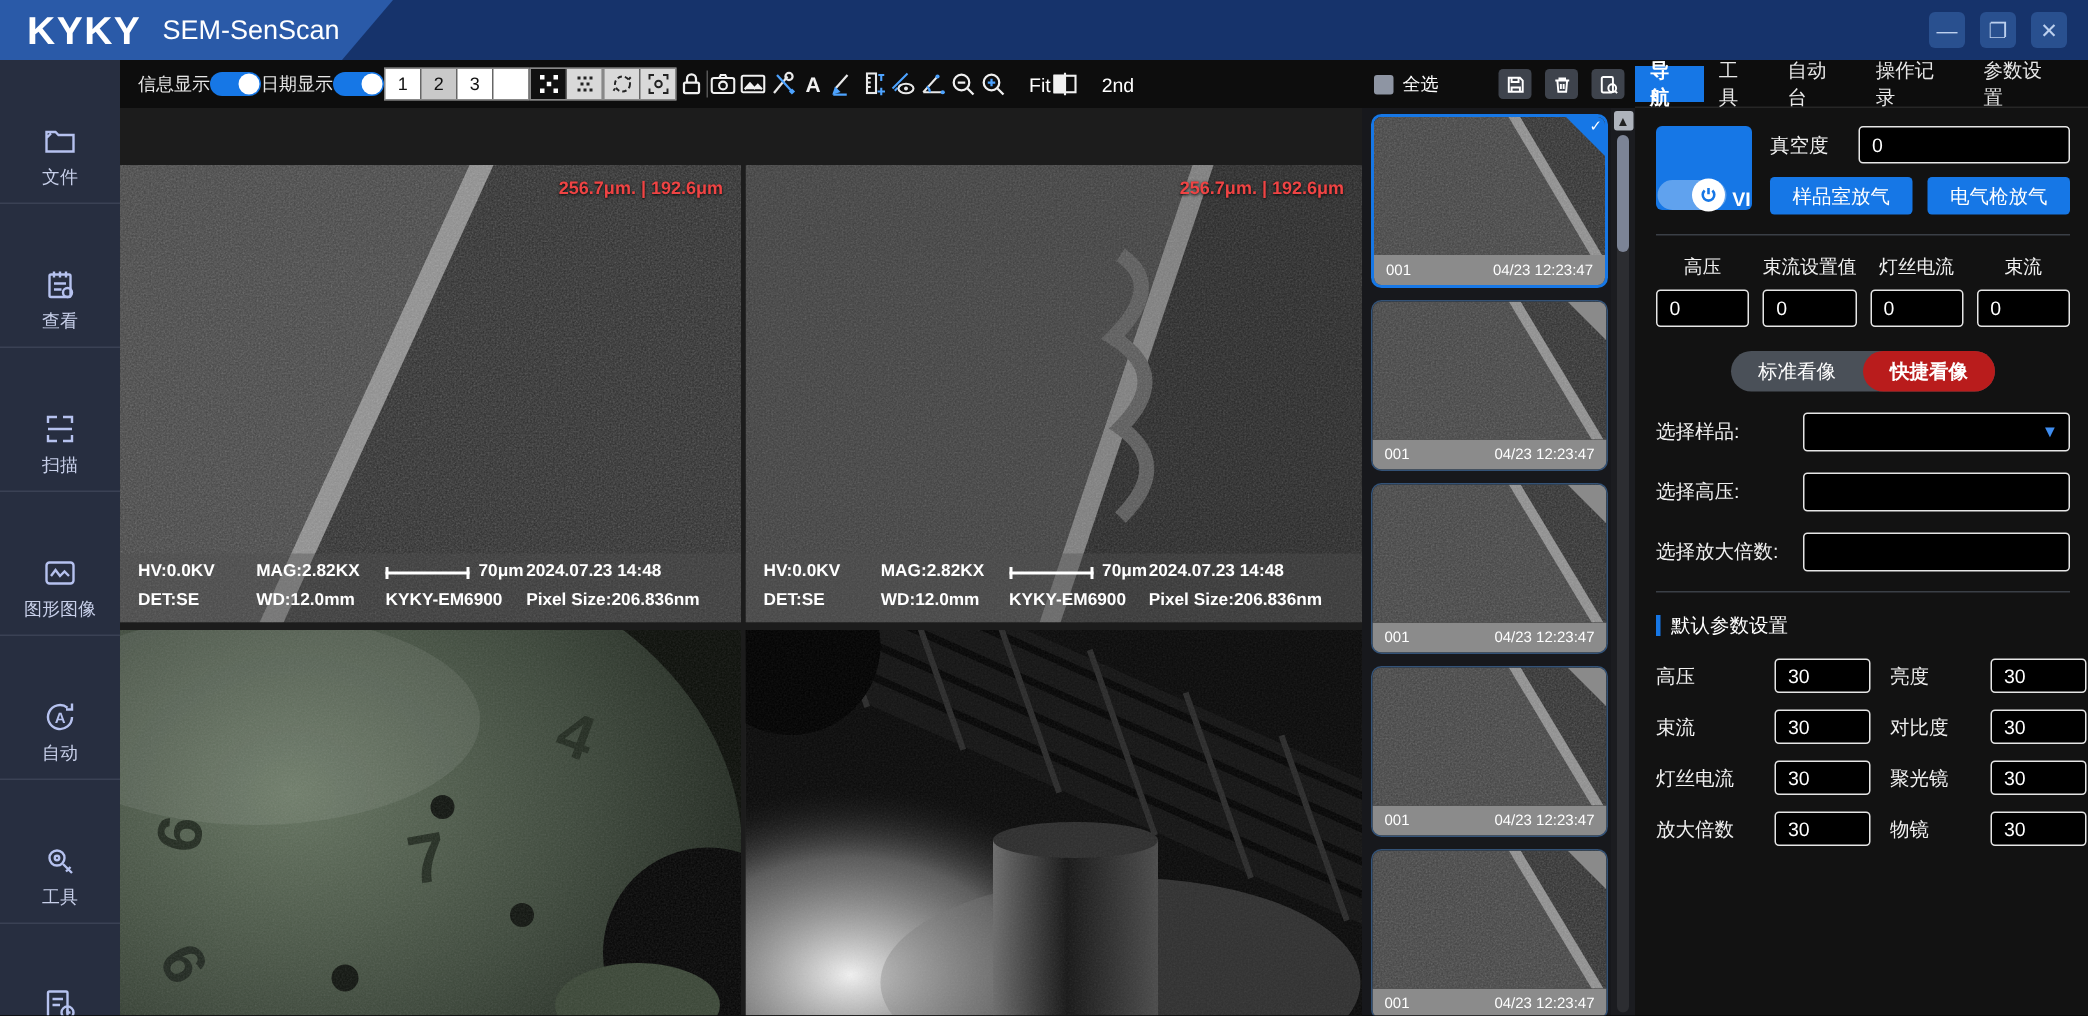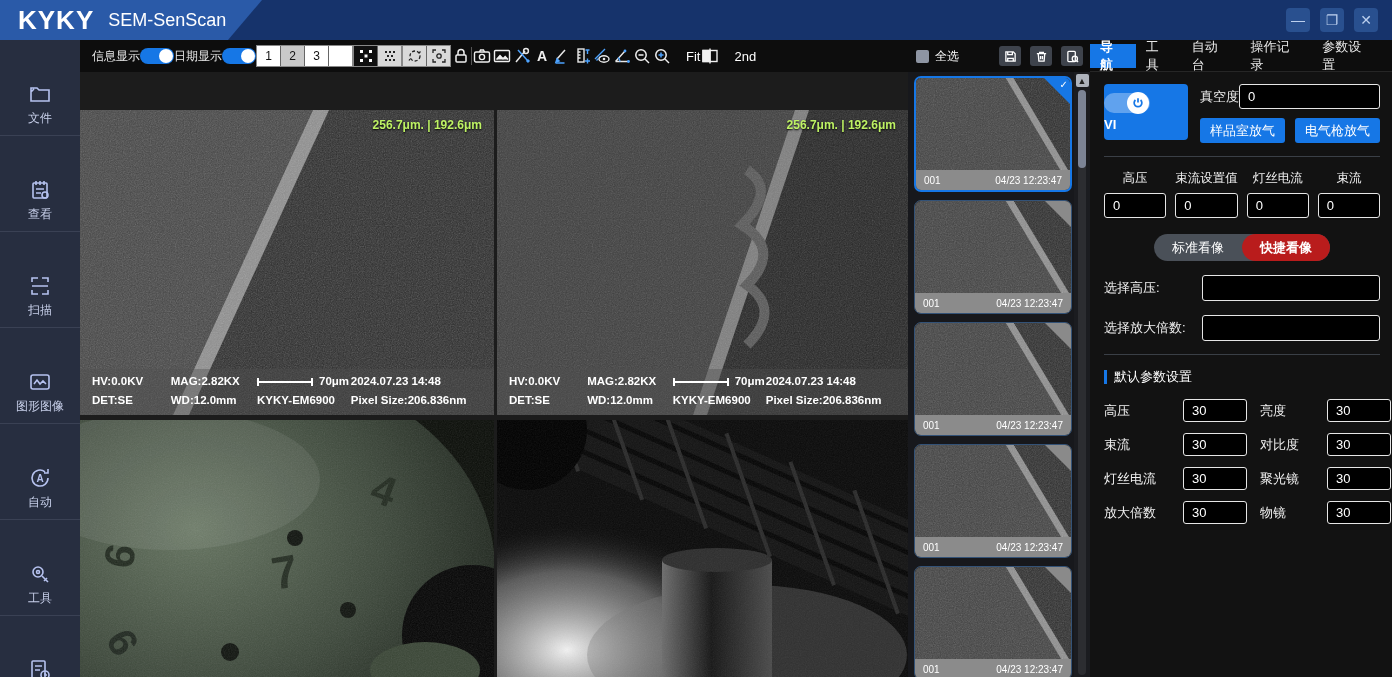--- a/index.html
+++ b/index.html
@@ -40,21 +40,21 @@
   .tb-text { color:#fff; font-size:13px; cursor:pointer;margin-left:14px; }
   .tb-div { width:1px; height:18px; background:#555; }
   
   .viewport { height:605px; background:#1c1c1c; position:relative; }
   .quad { position:absolute; overflow:hidden; background:#222; }
   .q1 { left:0; top:38px; width:414px; height:305px; }
   .q2 { left:417px; top:38px; width:411px; height:305px; }
   .q3 { left:0; top:348px; width:414px; height:257px; }
   .q4 { left:417px; top:348px; width:411px; height:257px; }
   .quad svg.img { position:absolute; inset:0; width:100%; height:100%; }
-  .fov { position:absolute; top:8px; right:12px; color:#bef264; font-size:12px; font-weight:bold;
+  .fov { position:absolute; top:8px; right:12px; color:#ef4444; font-size:12px; font-weight:bold;
     text-shadow:0 1px 2px #000; }
   .meta { position:absolute; left:0; right:0; bottom:0; background:rgba(80,80,80,0.40);
     display:grid; grid-template-columns:1.05fr 1.15fr 1.25fr 1.75fr; padding:4px 12px 6px; }
   .meta .col { display:flex; flex-direction:column; gap:2px; }
   .meta span { color:#fff; font-size:11.5px; font-weight:bold; line-height:17px; white-space:nowrap; }
   .scaleline { display:flex; align-items:center; gap:6px; }
   .sbar { width:56px; height:2px; background:#fff; position:relative; display:inline-block; }
   .sbar::before,.sbar::after { content:""; position:absolute; top:-3px; width:2px; height:8px; background:#fff; }
   .sbar::before { left:0; } .sbar::after { right:0; }
   
@@ -84,29 +84,29 @@
   .sb-track { flex:1; width:8px; background:#2c2d31; margin-top:3px; border-radius:4px; position:relative; }
   .sb-thumb { position:absolute; top:0; left:0; width:8px; height:78px; background:#7c8496; border-radius:4px; }
   
   .rpanel { width:302px; background:#121212; display:flex; flex-direction:column; }
   .rtabs { height:32px; background:#0d0d0d; display:flex; align-items:center; justify-content:space-between;
     padding-right:8px; border-bottom:1px solid #262626; }
   .rtab { color:#e8e8e8; font-size:13px; padding:0 10px; height:24px; display:flex; align-items:center; cursor:pointer; }
   .rtab.active { background:#1677e6; color:#fff; font-weight:bold; }
   .rbody { flex:1; padding:12px 12px 0 14px; overflow:hidden; }
   .vi-row { display:flex; gap:12px; }
-  .vi-btn { width:84px; height:56px; background:#1677e6; border-radius:4px; display:flex; flex-direction:column;
-    align-items:flex-start; justify-content:center; gap:4px; cursor:pointer; }
+  .vi-btn { width:64px; height:56px; background:#1677e6; border-radius:4px; display:flex; flex-direction:row;
+    align-items:flex-end; justify-content:center; gap:4px; cursor:pointer; }
   .vi-toggle { width:46px; height:20px; border-radius:10px; background:rgba(255,255,255,0.32); position:relative; }
   .vi-knob { position:absolute; right:1px; top:-1px; width:22px; height:22px; border-radius:50%; background:#fff;
     display:flex; align-items:center; justify-content:center; }
   .vi-knob svg { width:12px; height:12px; stroke:#1677e6; fill:none; stroke-width:2; }
   .vi-label { color:#fff; font-size:13px; font-weight:bold; }
   .vi-right { flex:1; display:flex; flex-direction:column; gap:9px; }
-  .vac-row { display:flex; align-items:center; gap:0; }
+  .vac-row { display:flex; align-items:center; gap:20px; }
   .plabel { color:#f0f0f0; font-size:13px; white-space:nowrap; }
   .pinput { background:#000; border:1px solid #e6e6e6; border-radius:3px; color:#fff; font-size:13px;
     height:25px; padding:0 8px; width:100%; font-family:inherit; }
   .vent-row { display:flex; gap:10px; }
   .blue-btn { flex:1; height:25px; background:#1677e6; border:none; border-radius:3px; color:#fff;
     font-size:13px; cursor:pointer; font-family:inherit; }
   .sep { height:1px; background:#3a3f46; margin:13px 0; }
   .readouts { display:grid; grid-template-columns:repeat(4,1fr); gap:9px; }
   .readout { display:flex; flex-direction:column; gap:6px; }
   .readout .plabel { text-align:center; font-size:12.5px; }
@@ -636,20 +636,26 @@
             <input class="pinput" readonly="" value="0" style="">
           </div>
       </div>
 
       <div class="mode-pill">
         <div class="mode-seg">标准看像</div>
         <div class="mode-seg active">快捷看像</div>
       </div>
 
       <div class="sel-row">
+        <span class="plabel">选择样品:</span>
+        <div class="sel-field">
+            <span class="caret">▼</span>
+          </div>
+      </div>
+      <div class="sel-row">
         <span class="plabel">选择高压:</span>
         <div class="sel-field"></div>
       </div>
       <div class="sel-row">
         <span class="plabel">选择放大倍数:</span>
         <div class="sel-field"></div>
       </div>
 
       <div class="sep"></div>
 

